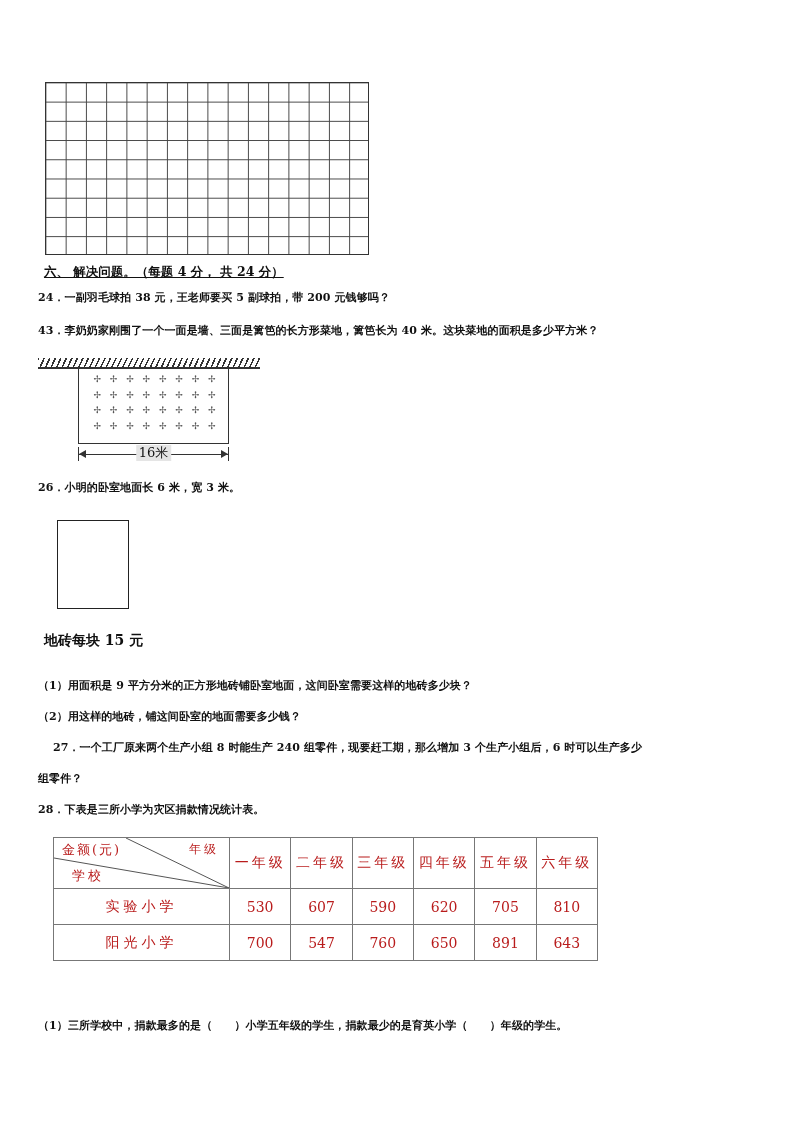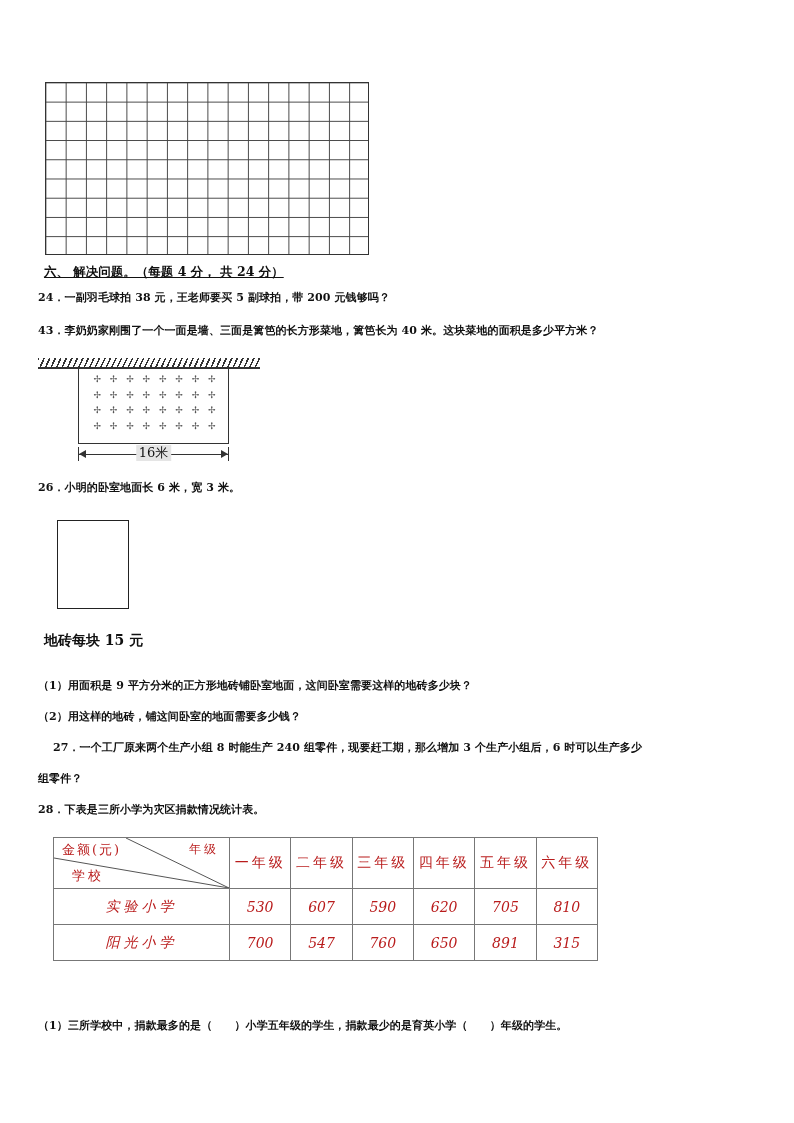--- a/index.html
+++ b/index.html
@@ -48,21 +48,21 @@
   
   table.donation {
     position: absolute; left: 53px; top: 837px; width: 545px;
     border-collapse: collapse; font-size: 14px; color: #b91c1c;
     border: 1.5px solid #333;
   }
   table.donation td, table.donation th {
     border: 1px solid #777; text-align: center; font-weight: normal; padding: 0;
   }
   table.donation th { height: 50px; letter-spacing: 3px; }
-  table.donation td { height: 35px; font-style: italic; }
+  table.donation td { height: 35px; }
   table.donation td.school { letter-spacing: 4px; }
   .corner { position: relative; width: 175px; }
   .corner svg { position: absolute; left: 0; top: 0; }
   .corner .top-lbl { position: absolute; left: 8px; top: 3px; font-size: 13px; letter-spacing: 2px; }
   .corner .top-right { position: absolute; right: 10px; top: 3px; font-size: 12px; letter-spacing: 3px; }
   .corner .bottom-lbl { position: absolute; left: 18px; bottom: 3px; font-size: 13px; letter-spacing: 3px; }
 </style>
 </head>
 <body>
 
@@ -157,18 +157,18 @@
     <td>705</td>
     <td>810</td>
   </tr>
   <tr>
     <td class="school">阳光小学</td>
     <td>700</td>
     <td>547</td>
     <td>760</td>
     <td>650</td>
     <td>891</td>
-    <td>315</td>
+    <td>643</td>
   </tr>
 </tbody>
   </table>
 
 <div class="abs q" style="left:38px; top:1018px;">（1）三所学校中，捐款最多的是（　　）小学五年级的学生，捐款最少的是育英小学（　　）年级的学生。</div>
 
 </body></html>

